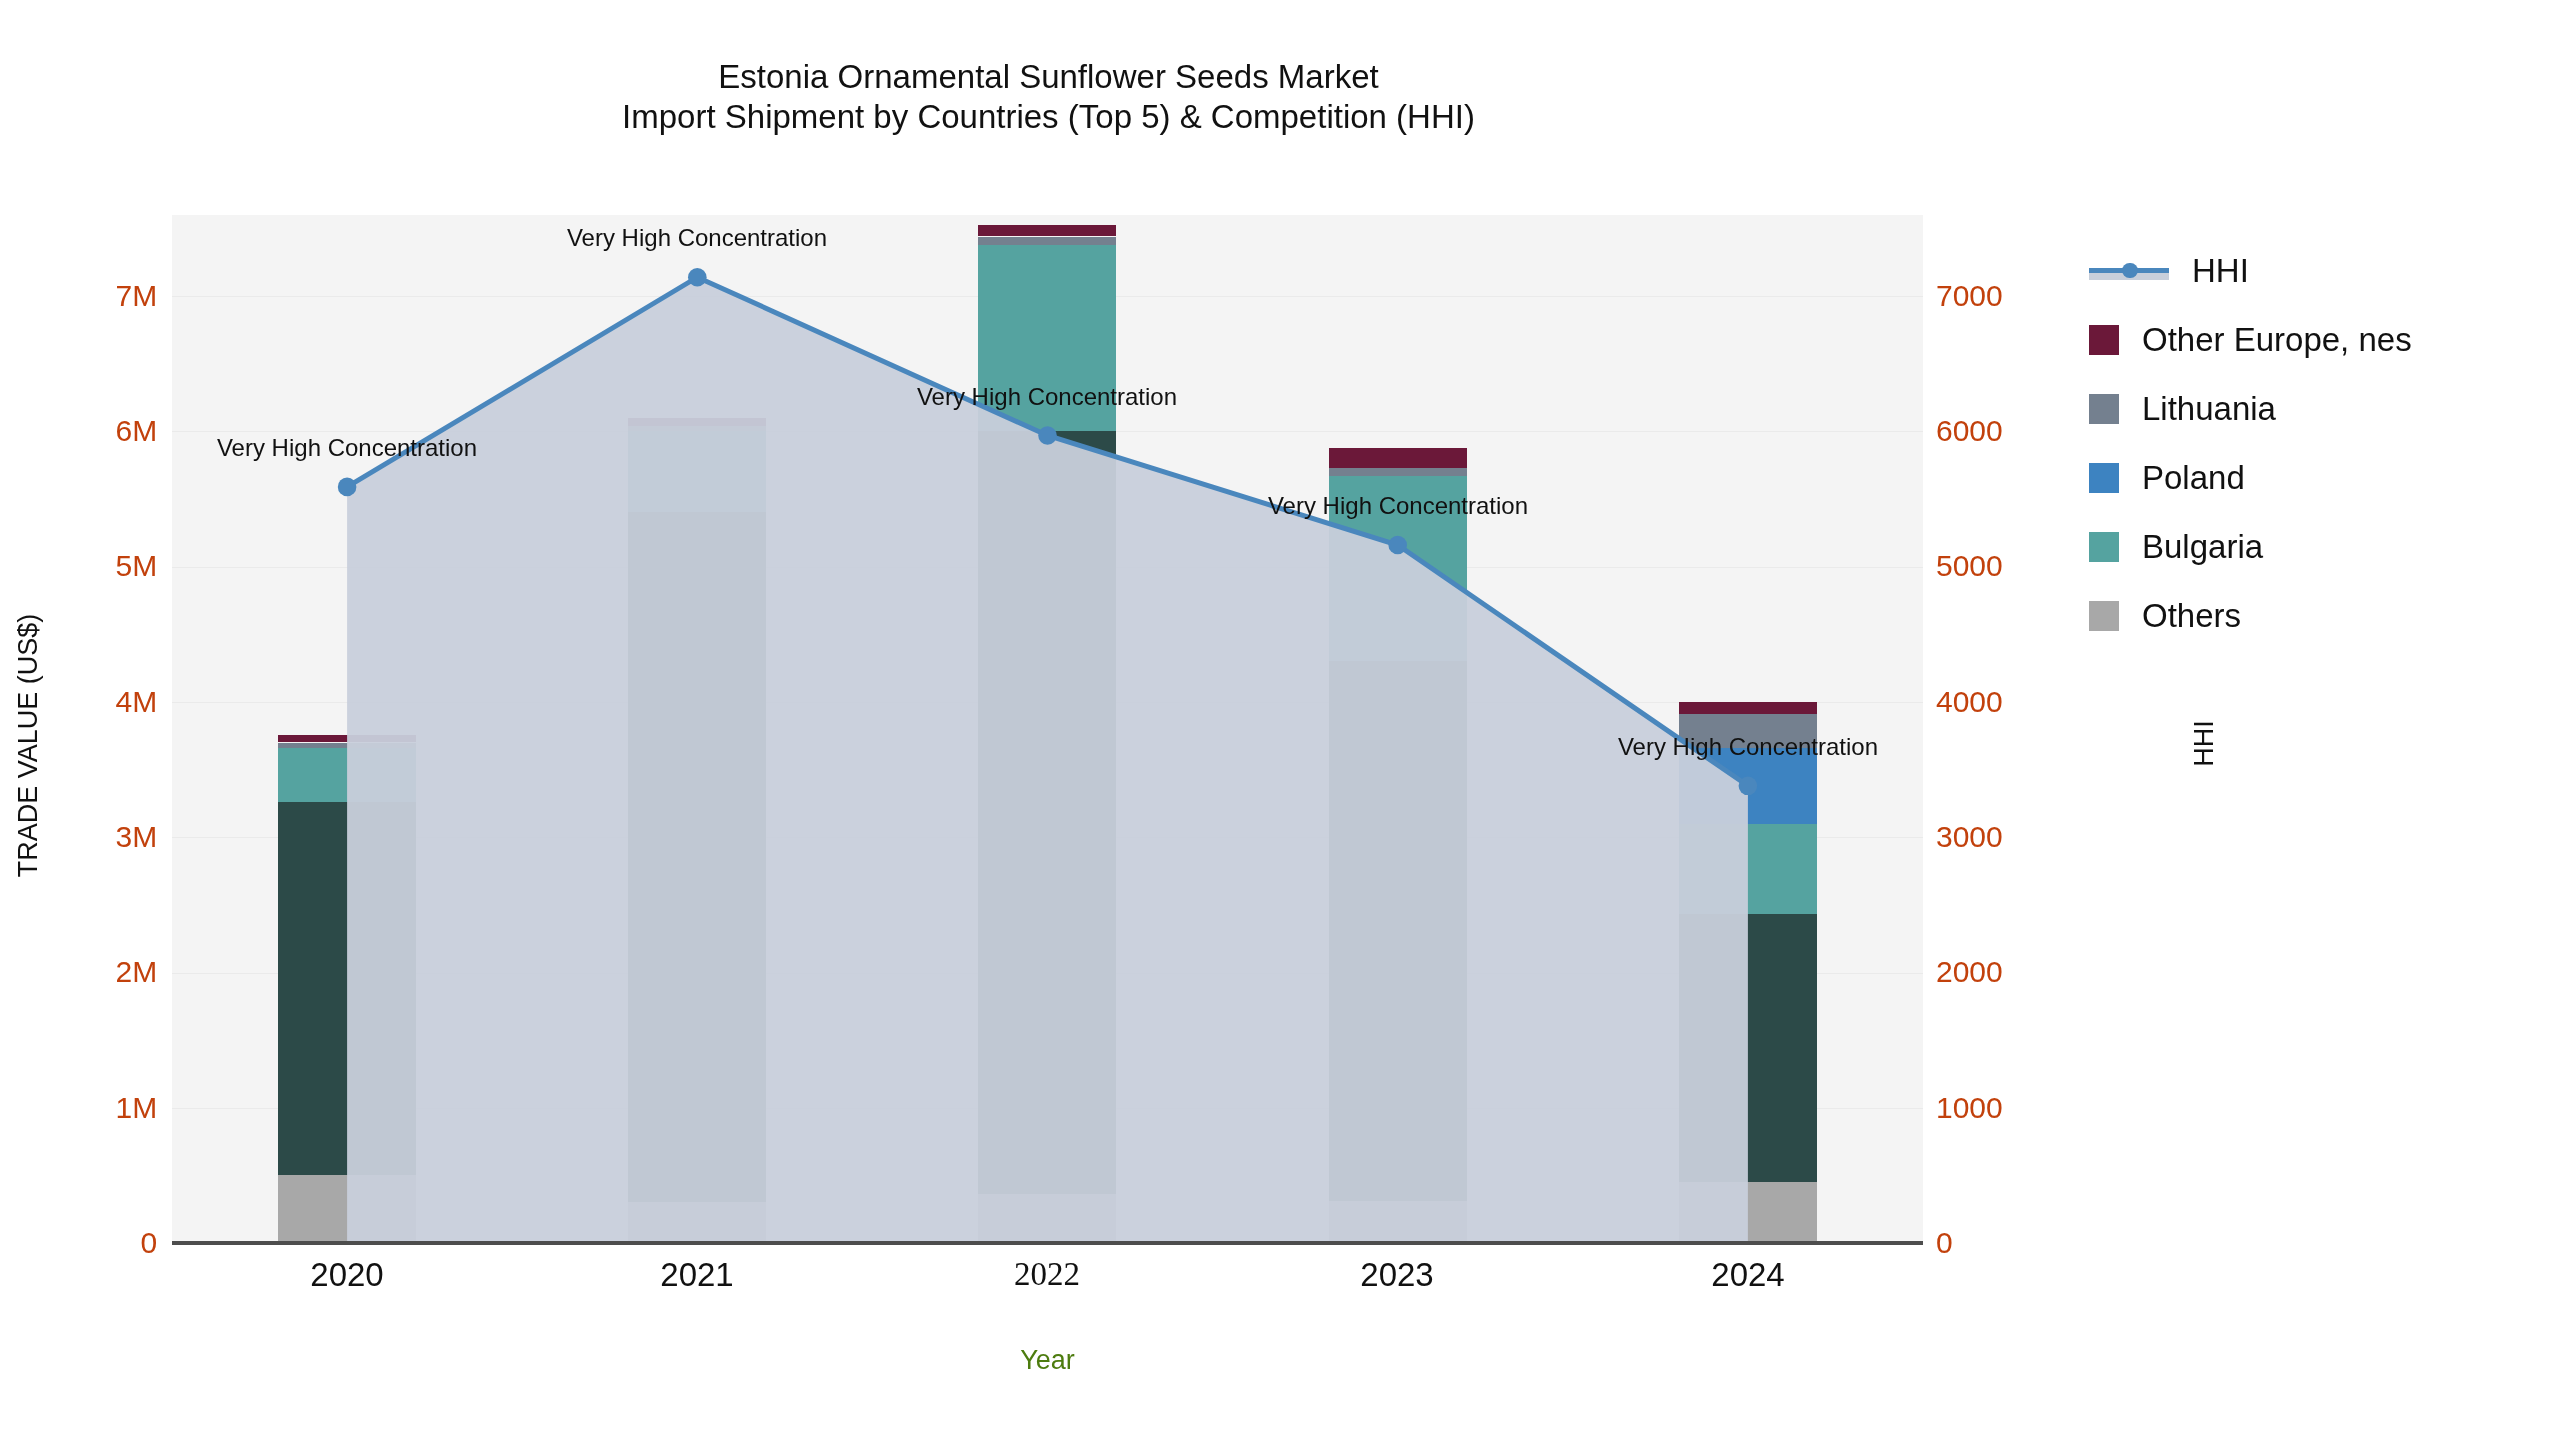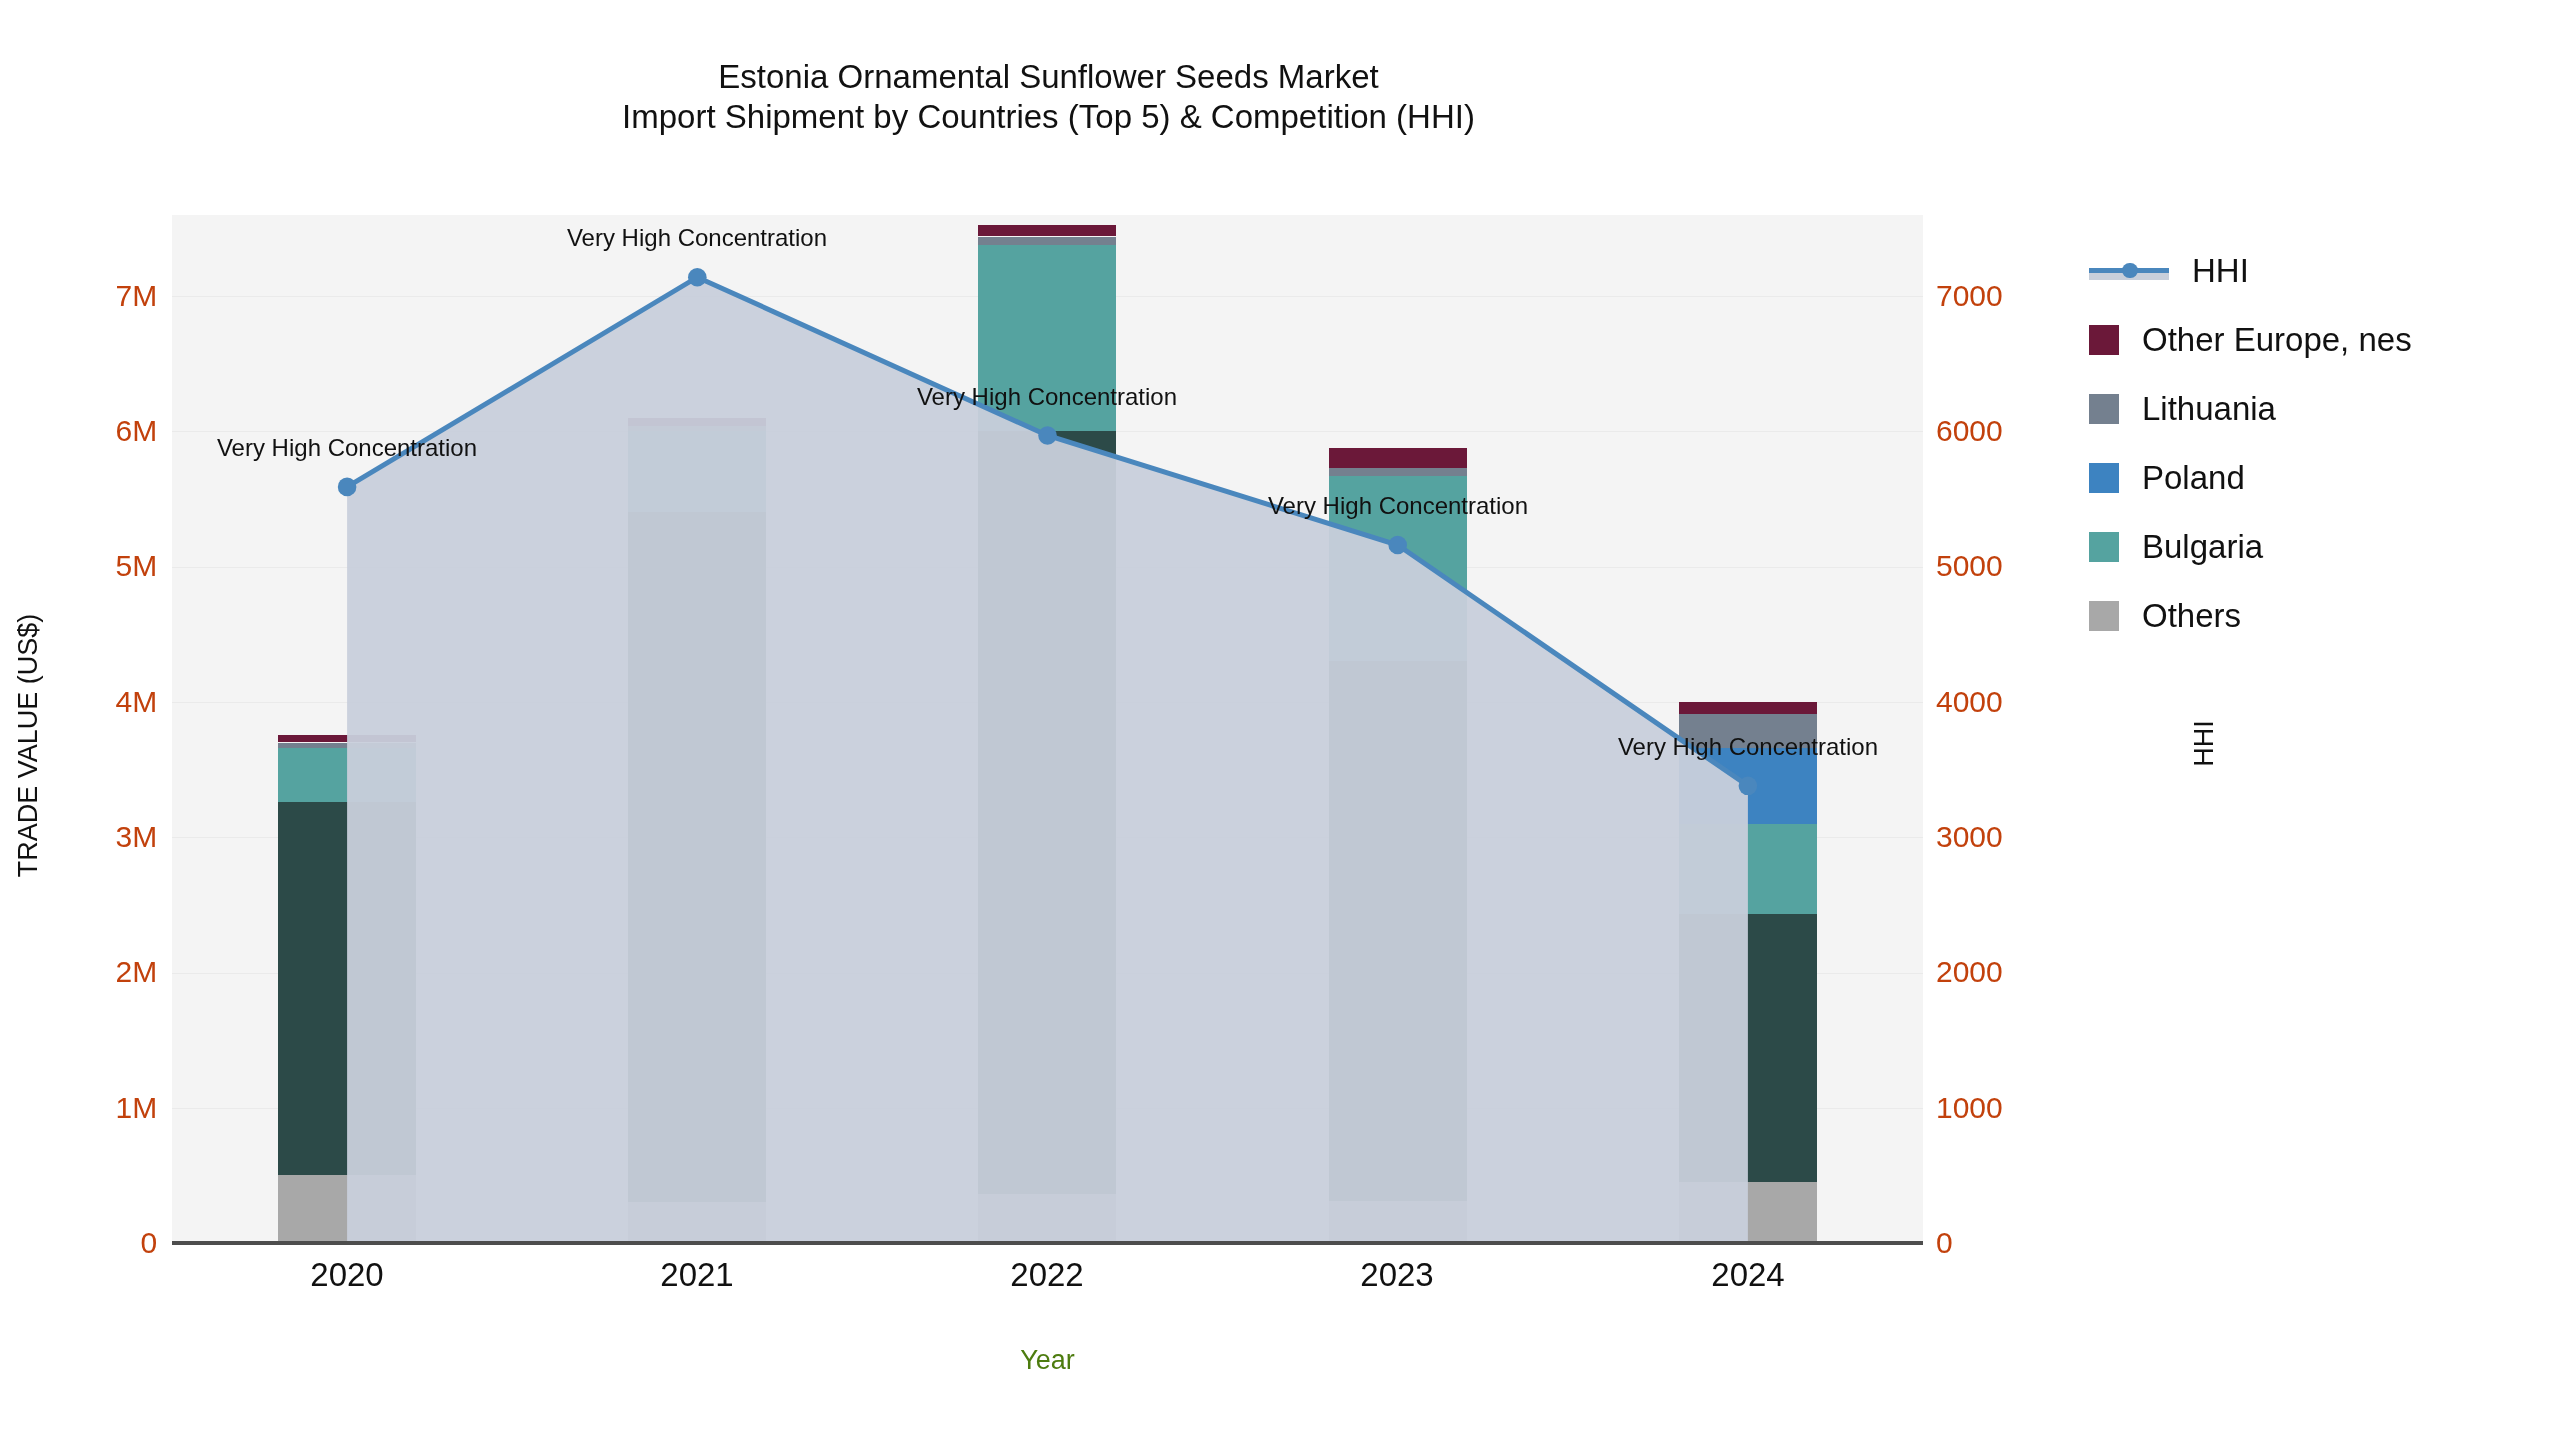--- a/index.html
+++ b/index.html
@@ -146,21 +146,21 @@
     <div class="ylab ylab-right" style="top: 972px;">2000</div>
     <div class="ylab ylab-right" style="top: 837px;">3000</div>
     <div class="ylab ylab-right" style="top: 702px;">4000</div>
     <div class="ylab ylab-right" style="top: 566px;">5000</div>
     <div class="ylab ylab-right" style="top: 431px;">6000</div>
     <div class="ylab ylab-right" style="top: 296px;">7000</div>
   </div>
 <div id="xticks">
     <div class="xlab" style="left: 347px;">2020</div>
     <div class="xlab" style="left: 697px;">2021</div>
-    <div class="xlab" style="left: 1047px;">2022</div>
+    <div class="xlab" style="left: 1047px; font-family: Liberation Serif, serif;">2022</div>
     <div class="xlab" style="left: 1397px;">2023</div>
     <div class="xlab" style="left: 1748px;">2024</div>
   </div>
 
 <div id="ylabel-left">TRADE VALUE (US$)</div>
 <div id="ylabel-right">HHI</div>
 <div id="xlabel">Year</div>
 
 <div id="legend">
     <div class="legend-row">

